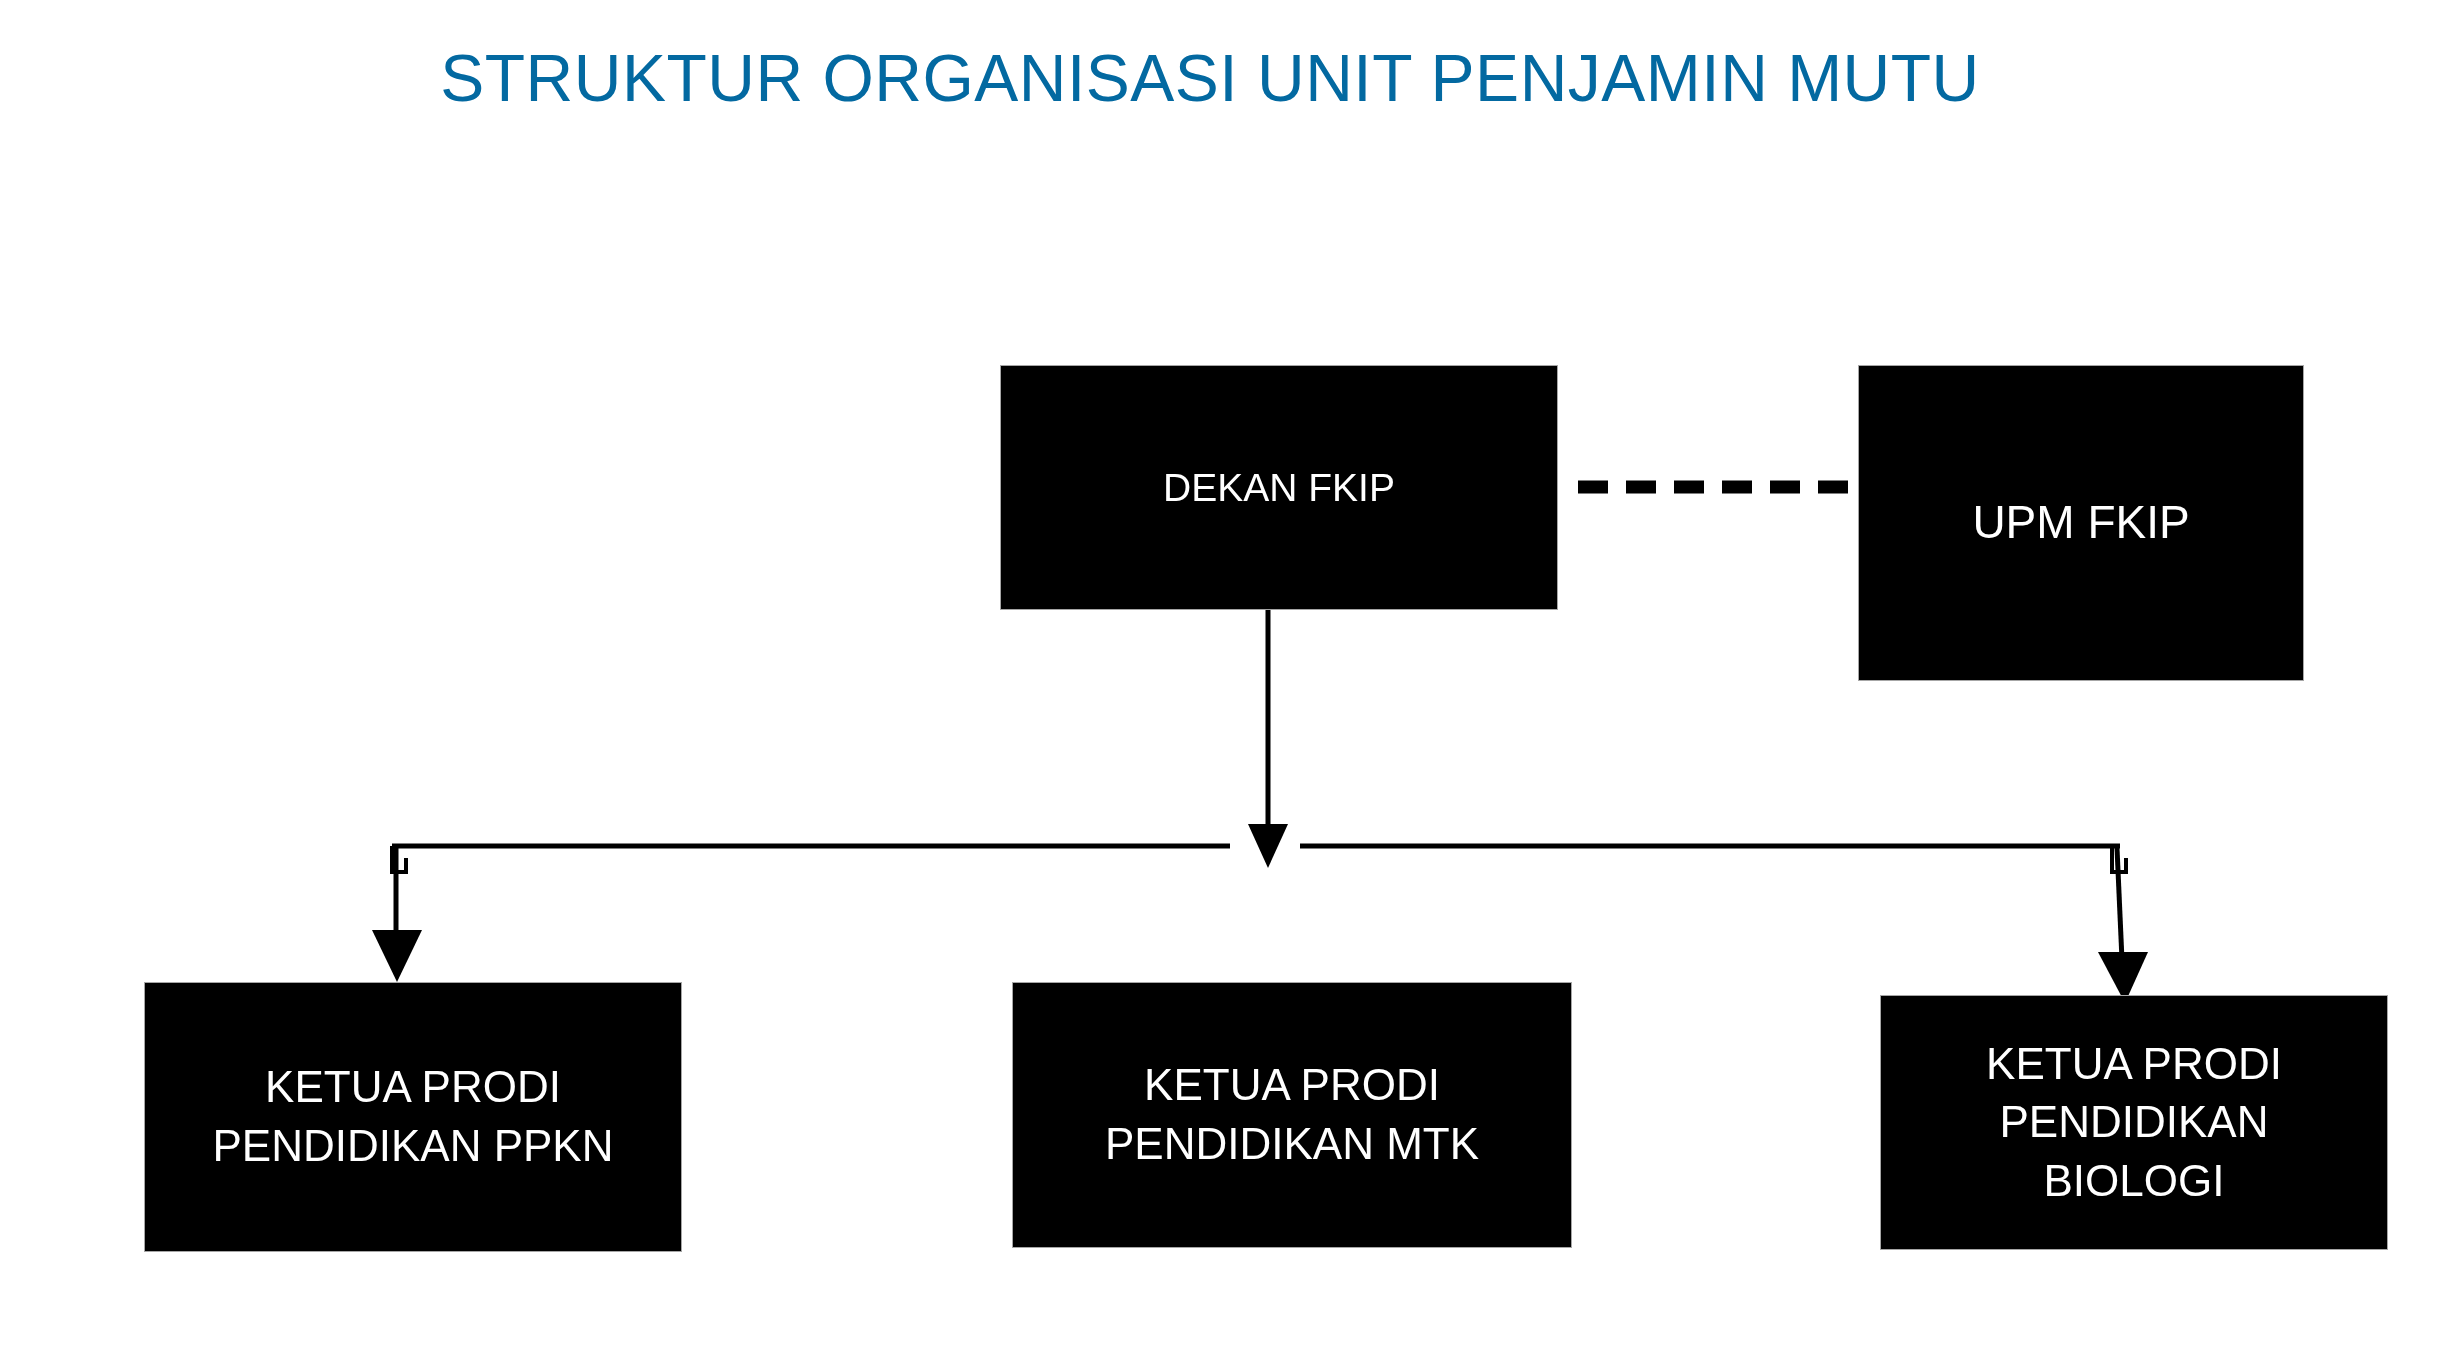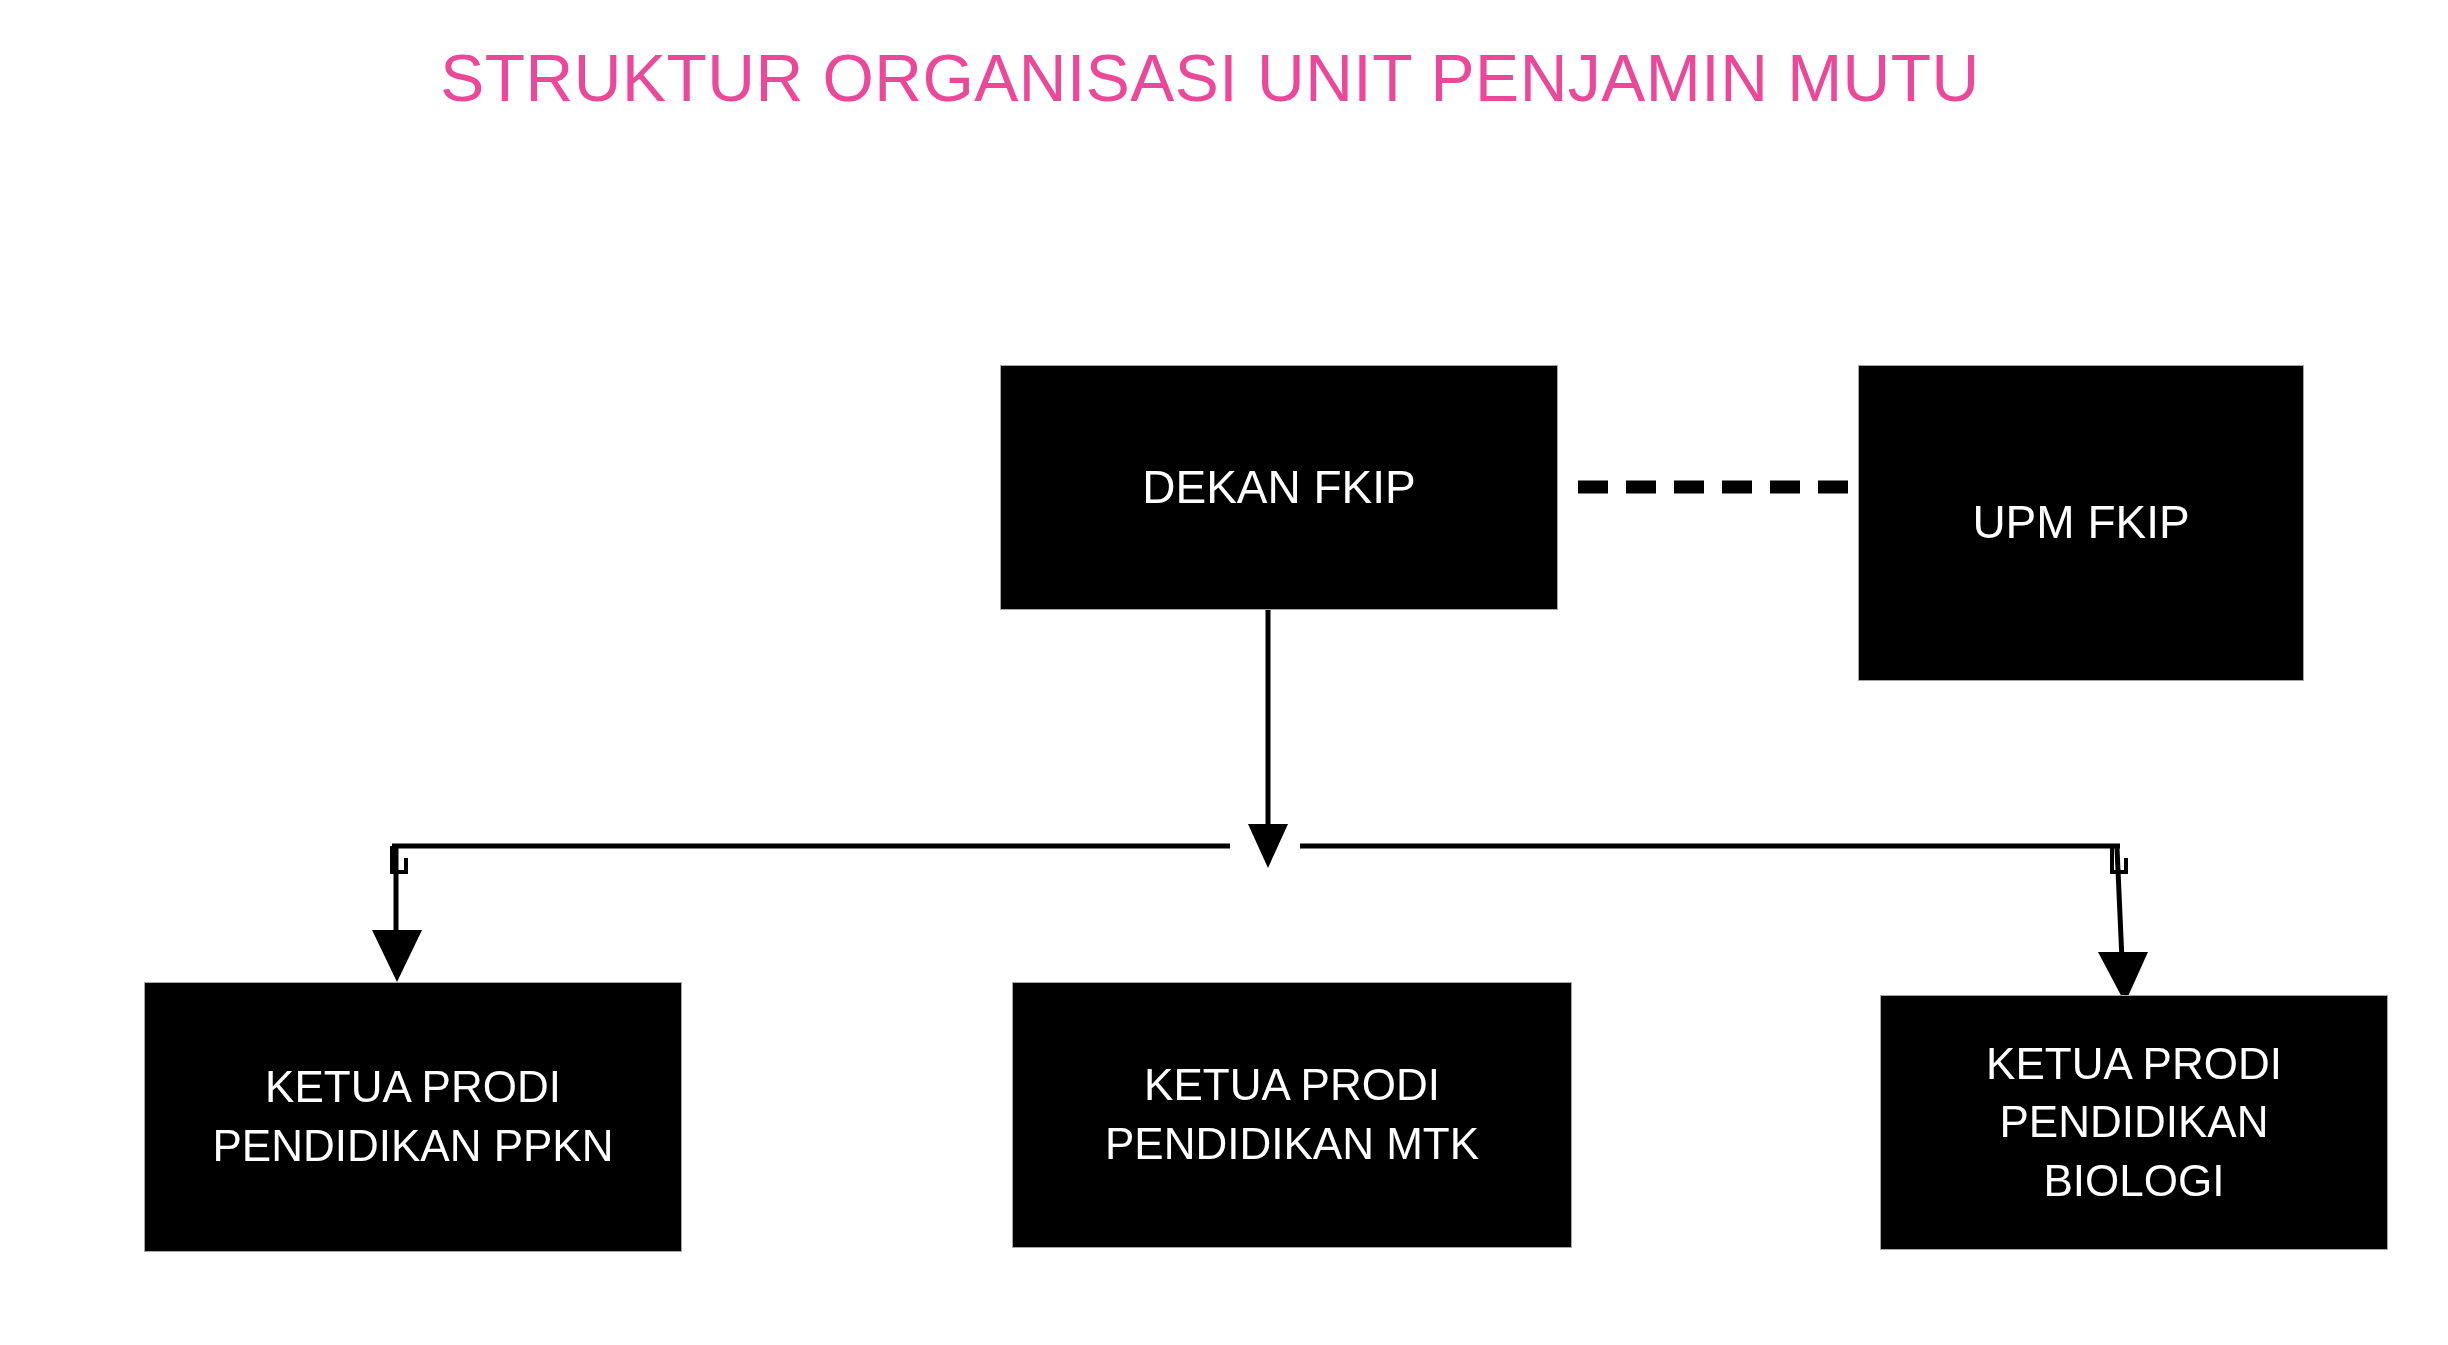--- a/index.html
+++ b/index.html
@@ -18,21 +18,21 @@
   #chart-title {
     position: absolute;
     left: 0;
     top: 40px;
     width: 2420px;
     text-align: center;
     font-family: "Liberation Sans", sans-serif;
     font-size: 66px;
     font-weight: 400;
     letter-spacing: 0.5px;
-    color: #ec4899;
+    color: #0369a1;
     white-space: nowrap;
   }
   .node-box {
     position: absolute;
     background: #000000;
     border: 1px solid #a6a6a6;
     box-sizing: border-box;
     display: flex;
     align-items: center;
     justify-content: center;
@@ -40,21 +40,21 @@
     font-family: "Liberation Sans", sans-serif;
     font-weight: 400;
     text-align: center;
     line-height: 1.33;
   }
   #node-dekan {
     left: 1000px;
     top: 365px;
     width: 558px;
     height: 245px;
-    font-size: 46px;
+    font-size: 39px;
   }
   #node-upm {
     left: 1858px;
     top: 365px;
     width: 446px;
     height: 316px;
     font-size: 46px;
   }
   #node-ppkn {
     left: 144px;

